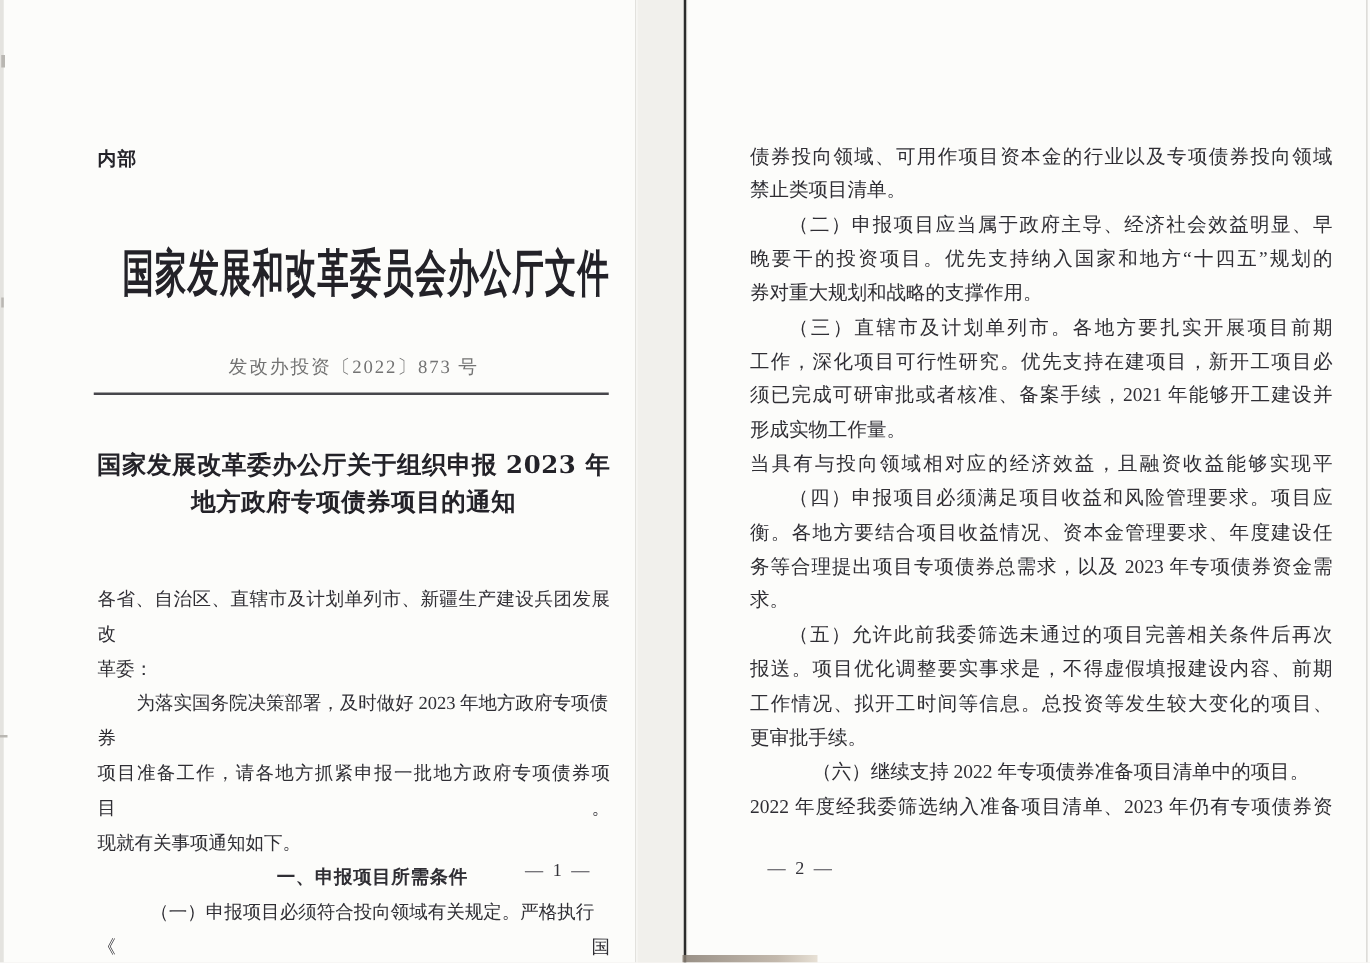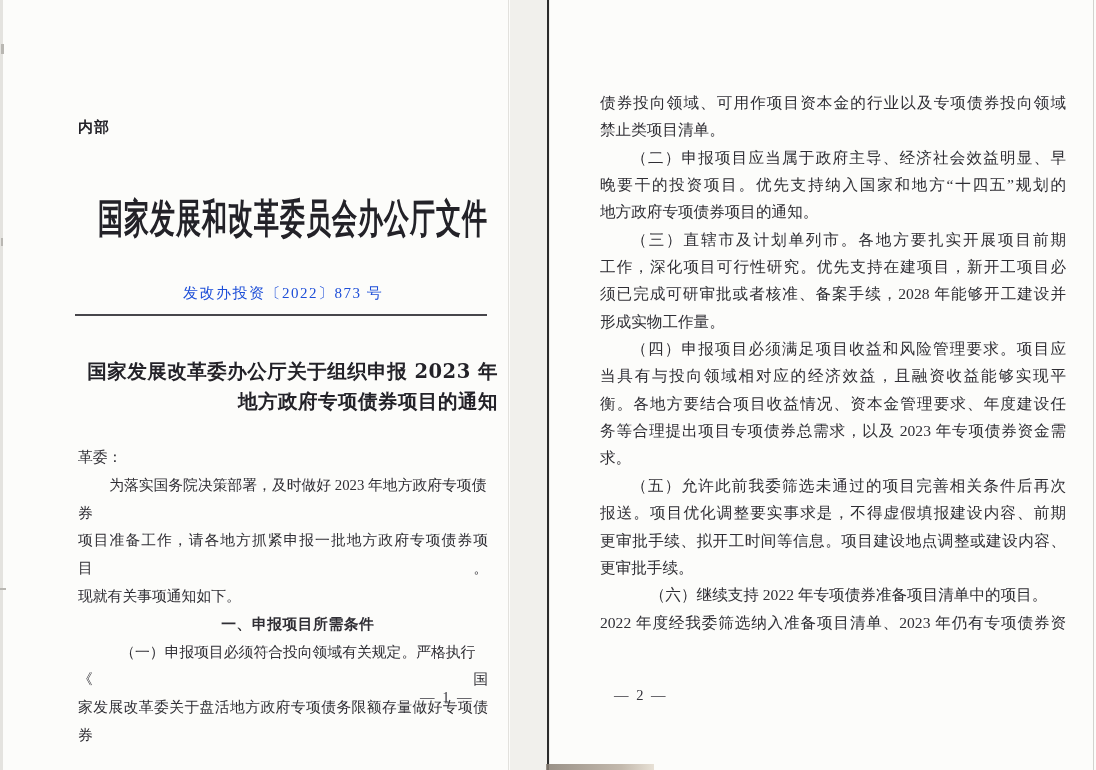--- a/index.html
+++ b/index.html
@@ -25,30 +25,30 @@
   .speck.s3{left:0px;top:588px;width:6px;height:2px;}
 
   
   .classification{position:absolute;left:78px;top:118px;
     font-family:"Liberation Sans", sans-serif;font-weight:bold;font-size:15px;letter-spacing:1px;color:#242329;}
   .letterhead-wrap{position:absolute;left:78px;top:192px;width:410px;height:52px;text-align:right;}
   .letterhead{display:inline-block;font-size:25px;font-weight:bold;letter-spacing:1px;
     color:#232228;transform:scaleY(1.6);transform-origin:center top;white-space:nowrap;
     font-family:"DejaVu Serif", serif;}
   .doc-number{position:absolute;left:78px;top:284px;width:410px;text-align:center;
-    font-size:15px;letter-spacing:1.5px;color:#1d4ed8;}
+    font-size:15px;letter-spacing:1.5px;color:#737373;}
   .header-rule{position:absolute;left:75px;top:314px;width:412px;height:2px;background:#47464b;}
 
   
-  .doc-title{position:absolute;left:68px;top:357px;width:430px;text-align:right;
+  .doc-title{position:absolute;left:68px;top:357px;width:430px;text-align:center;
     font-weight:bold;font-size:19.5px;line-height:30px;letter-spacing:0.5px;color:#232228;
     font-family:"DejaVu Serif", serif;}
 
   
-  .body-block{position:absolute;font-size:14.8px;color:#2f2e34;}
+  .body-block{position:absolute;font-size:14.8px;color:#2f2e34;margin-top:23px;}
   #left-body{left:78px;top:444px;width:410px;line-height:27.8px;}
   #right-body{left:600px;top:89px;width:466px;line-height:27.35px;font-size:15.6px;}
   .line{white-space:nowrap;}
   .line.fill{white-space:normal;text-align:justify;text-align-last:justify;}
   .line.indent{text-indent:2em;text-align:center;}
   .line.bold{font-family:"Liberation Sans", sans-serif;font-weight:bold;letter-spacing:.5px;}
 
   .page-number{position:absolute;font-size:14.5px;letter-spacing:2px;color:#333239;}
   #left-page-number{top:689px;left:420px;}
   #right-page-number{top:687px;left:614px;}
@@ -77,47 +77,48 @@
 <div class="doc-number">发改办投资〔2022〕873 号</div>
 
 <div class="header-rule"></div>
 
 <div class="doc-title">
   <div>国家发展改革委办公厅关于组织申报 2023 年</div>
   <div>地方政府专项债券项目的通知</div>
 </div>
 
 <div class="body-block" id="left-body">
+    <div class="line fill">各省、自治区、直辖市及计划单列市、新疆生产建设兵团发展改</div>
     <div class="line">革委：</div>
     <div class="line indent fill">为落实国务院决策部署，及时做好 2023 年地方政府专项债券</div>
     <div class="line fill">项目准备工作，请各地方抓紧申报一批地方政府专项债券项目。</div>
     <div class="line">现就有关事项通知如下。</div>
     <div class="line indent bold">一、申报项目所需条件</div>
     <div class="line indent fill">（一）申报项目必须符合投向领域有关规定。严格执行《国</div>
     <div class="line fill">家发展改革委关于盘活地方政府专项债务限额存量做好专项债券</div>
   </div>
 
 <div class="page-number" id="left-page-number">— 1 —</div>
 
 <div class="body-block" id="right-body">
     <div class="line fill">债券投向领域、可用作项目资本金的行业以及专项债券投向领域</div>
     <div class="line">禁止类项目清单。</div>
     <div class="line indent fill">（二）申报项目应当属于政府主导、经济社会效益明显、早</div>
     <div class="line fill">晚要干的投资项目。优先支持纳入国家和地方“十四五”规划的</div>
-    <div class="line">地方政府专项债券项目的通知。</div>
+    <div class="line">券对重大规划和战略的支撑作用。</div>
     <div class="line indent fill">（三）直辖市及计划单列市。各地方要扎实开展项目前期</div>
     <div class="line fill">工作，深化项目可行性研究。优先支持在建项目，新开工项目必</div>
-    <div class="line fill">须已完成可研审批或者核准、备案手续，2028 年能够开工建设并</div>
+    <div class="line fill">须已完成可研审批或者核准、备案手续，2021 年能够开工建设并</div>
     <div class="line">形成实物工作量。</div>
+    <div class="line fill">当具有与投向领域相对应的经济效益，且融资收益能够实现平</div>
     <div class="line indent fill">（四）申报项目必须满足项目收益和风险管理要求。项目应</div>
-    <div class="line fill">当具有与投向领域相对应的经济效益，且融资收益能够实现平</div>
     <div class="line fill">衡。各地方要结合项目收益情况、资本金管理要求、年度建设任</div>
     <div class="line fill">务等合理提出项目专项债券总需求，以及 2023 年专项债券资金需</div>
     <div class="line">求。</div>
     <div class="line indent fill">（五）允许此前我委筛选未通过的项目完善相关条件后再次</div>
     <div class="line fill">报送。项目优化调整要实事求是，不得虚假填报建设内容、前期</div>
-    <div class="line fill">更审批手续、拟开工时间等信息。项目建设地点调整或建设内容、</div>
+    <div class="line fill">工作情况、拟开工时间等信息。总投资等发生较大变化的项目、</div>
     <div class="line">更审批手续。</div>
     <div class="line indent">（六）继续支持 2022 年专项债券准备项目清单中的项目。</div>
     <div class="line fill">2022 年度经我委筛选纳入准备项目清单、2023 年仍有专项债券资</div>
   </div>
 
 <div class="page-number" id="right-page-number">— 2 —</div>
 
 </body></html>

